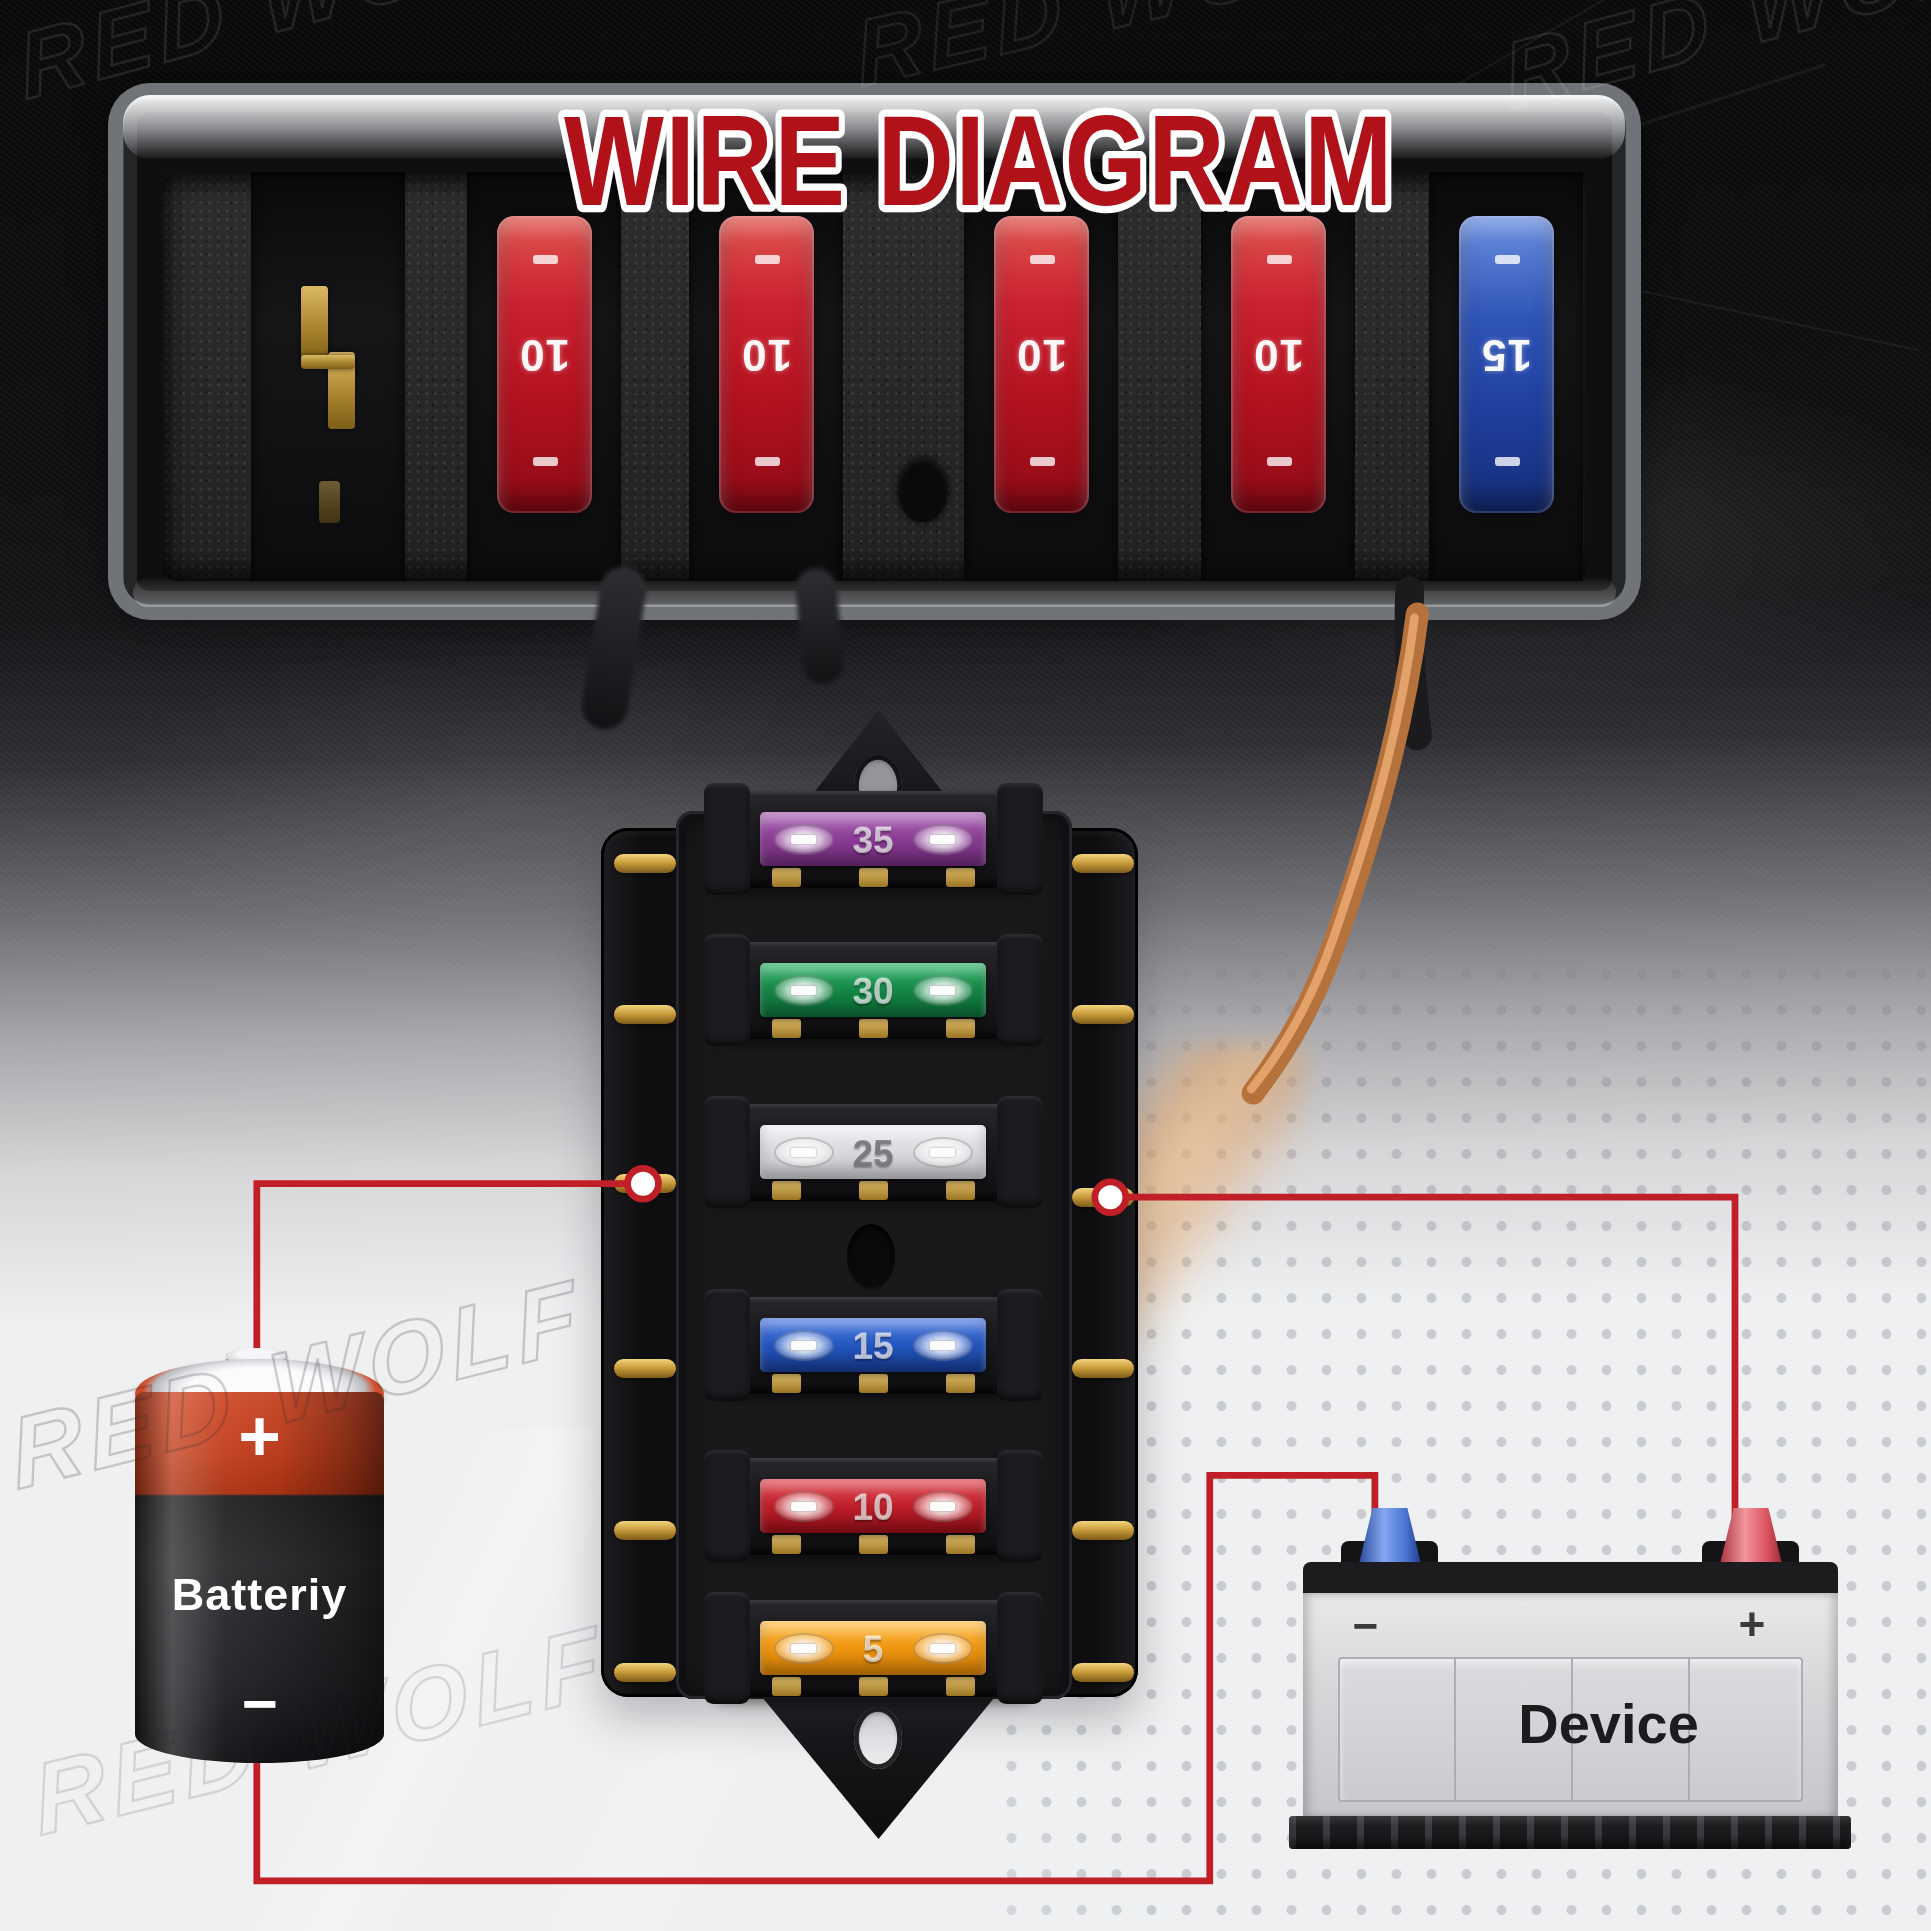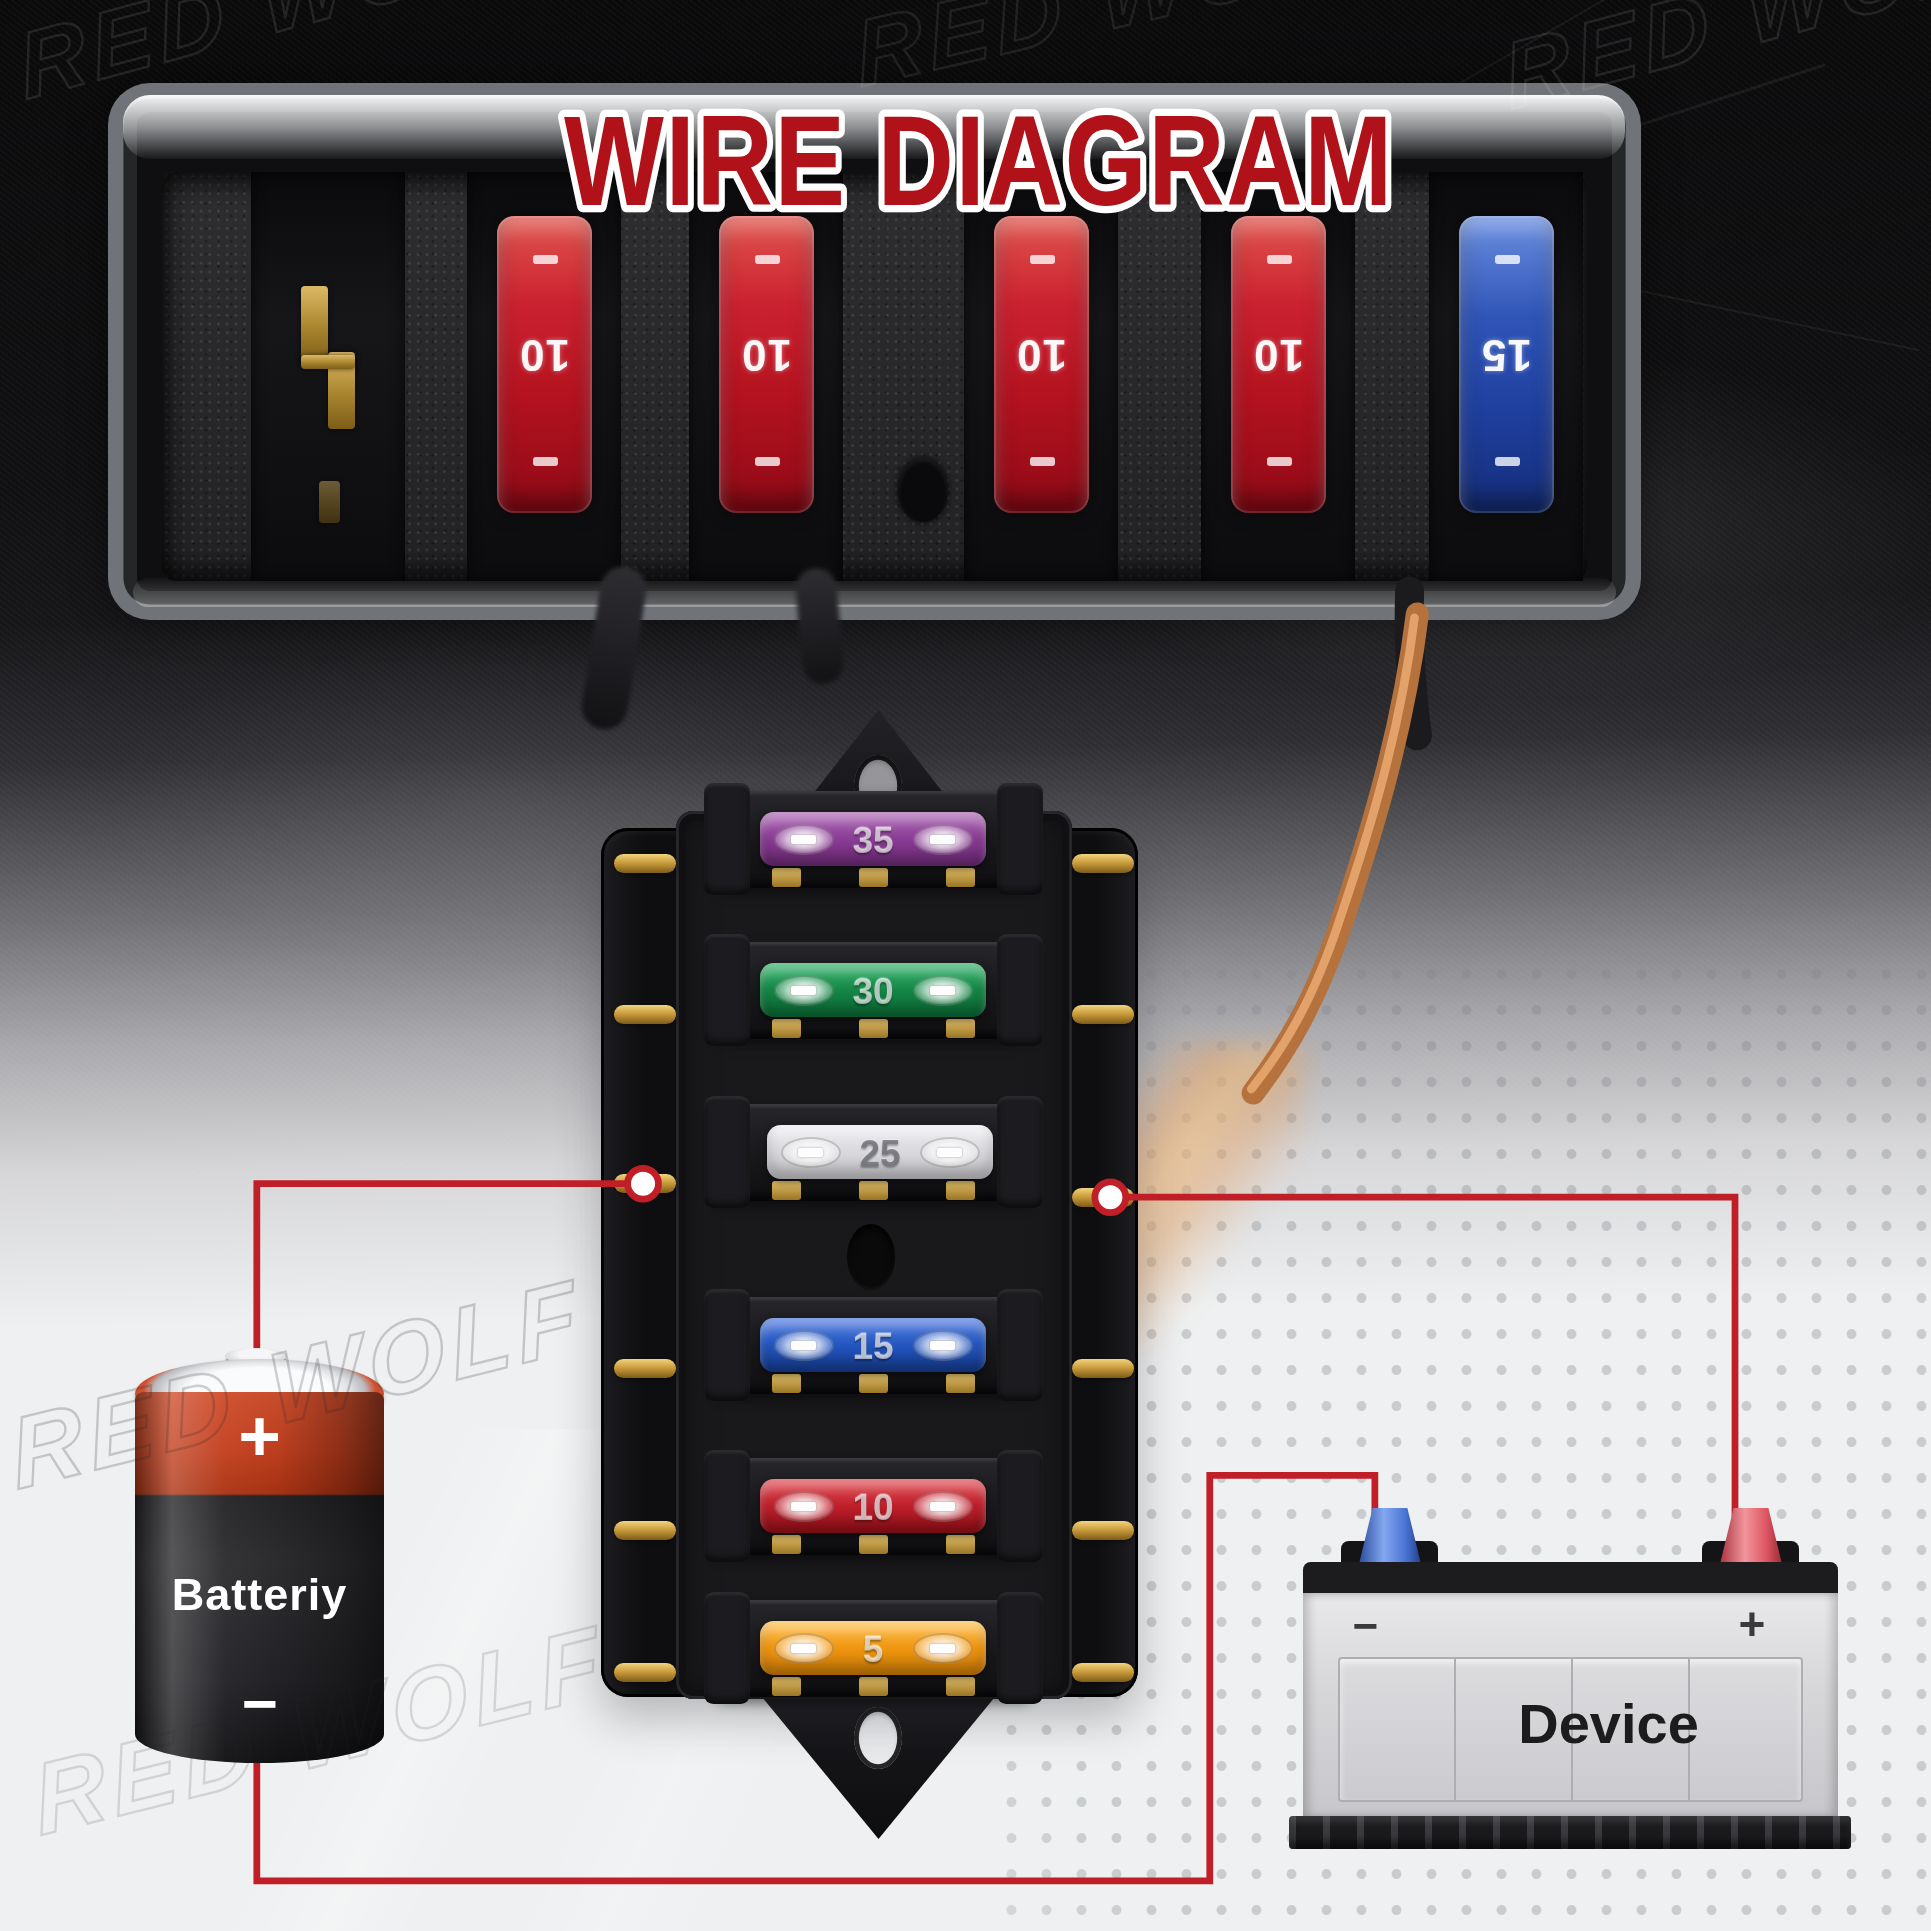--- a/index.html
+++ b/index.html
@@ -79,33 +79,33 @@
     box-shadow:inset 0 0 0 2.9px #26262b, inset 0 0 0 9.7px #101013, inset 0 0 39px rgba(0,0,0,0.6);}
   .fb-hole{left:847px;top:1224px;width:48px;height:66px;border-radius:50%;background:#0a0a0b;
     box-shadow:inset 0 4.8px 7.7px rgba(0,0,0,0.9), inset 0 -1.9px 3.9px rgba(255,255,255,0.06);}
   .holder{left:714px;width:319px;height:97px;border-radius:11.6px;
     background:linear-gradient(180deg,#26262b,#18181b 55%,#0f0f12);
     box-shadow:inset 0 2.9px 2.9px rgba(255,255,255,0.10), inset 0 -5.8px 7.7px rgba(0,0,0,0.65), 0 5.8px 11.6px rgba(0,0,0,0.45);}
   .holder:before,.holder:after{content:"";position:absolute;top:-7.7px;width:46px;height:112px;background:#1c1c20;border-radius:9.7px;
     box-shadow:inset 0 2.9px 2.9px rgba(255,255,255,0.08), inset 0 -4.8px 7.7px rgba(0,0,0,0.6);}
   .holder:before{left:-9.7px;} .holder:after{right:-9.7px;}
   .leg{top:77px;width:29px;height:19.3px;background:linear-gradient(180deg,#e3c06a,#9a7524);border-radius:2.9px;z-index:0;}
-  .bfuse{left:46px;top:21px;width:226px;height:54px;border-radius:14px;z-index:2;
+  .bfuse{left:46px;top:21px;width:226px;height:54px;border-radius:5px;z-index:2;
     box-shadow:inset 0 9.7px 9.7px rgba(255,255,255,0.30), inset 0 -9.7px 13.5px rgba(0,0,0,0.25), 0 2.9px 7.7px rgba(0,0,0,0.5);}
   .bfuse .eye{top:11.6px;width:60px;height:31px;border-radius:50%;
     background:radial-gradient(rgba(255,255,255,0.85) 0 28%, rgba(255,255,255,0.30) 62%, rgba(255,255,255,0.05) 100%);
     box-shadow:inset 0 0 0 1.9px rgba(0,0,0,0.18);}
   .eye.l{left:13.5px;} .eye.r{right:13.5px;}
   .bfuse .eslit{top:23px;width:25px;height:8.7px;background:#fdfdfd;border-radius:1.9px;box-shadow:0 0 2.9px rgba(0,0,0,0.35);}
   .eslit.l{left:31px;} .eslit.r{right:31px;}
   .bfuse .bnum{left:0;top:7.7px;width:100%;text-align:center;font-weight:bold;font-size:37px;
     color:rgba(255,255,255,0.60);text-shadow:0 1.9px 1.9px rgba(0,0,0,0.35), 0 -1px 1px rgba(255,255,255,0.35);}
   .bf-purple{background:linear-gradient(180deg,#b06cb8,#8a3c94 50%,#6e2a78);}
   .bf-green{background:linear-gradient(180deg,#3cb871,#148746 50%,#0b6b36);}
-  .bf-clear{background:linear-gradient(180deg,#f0f0f3,#d9d9dd 50%,#c6c6cb);margin-left:7px;}
+  .bf-clear{background:linear-gradient(180deg,#f0f0f3,#d9d9dd 50%,#c6c6cb);}
   .bf-clear .bnum{color:rgba(115,115,125,0.85);}
   .bf-blue{background:linear-gradient(180deg,#5580e2,#2356c0 50%,#163c92);}
   .bf-red{background:linear-gradient(180deg,#e25058,#c01f2b 50%,#950f18);}
   .bf-orange{background:linear-gradient(180deg,#ffc457,#f0950f 50%,#cf7d07);}
   .pin{width:62px;height:19.3px;border-radius:9.7px;background:linear-gradient(180deg,#f2d47d,#c89a3a 48%,#7d5c18);
     box-shadow:0 1.9px 3.9px rgba(0,0,0,0.35);}
   .pin.pl{left:614px;} .pin.pr{left:1072px;}
 
   
   .wires{left:0;top:0;z-index:7;pointer-events:none;}

